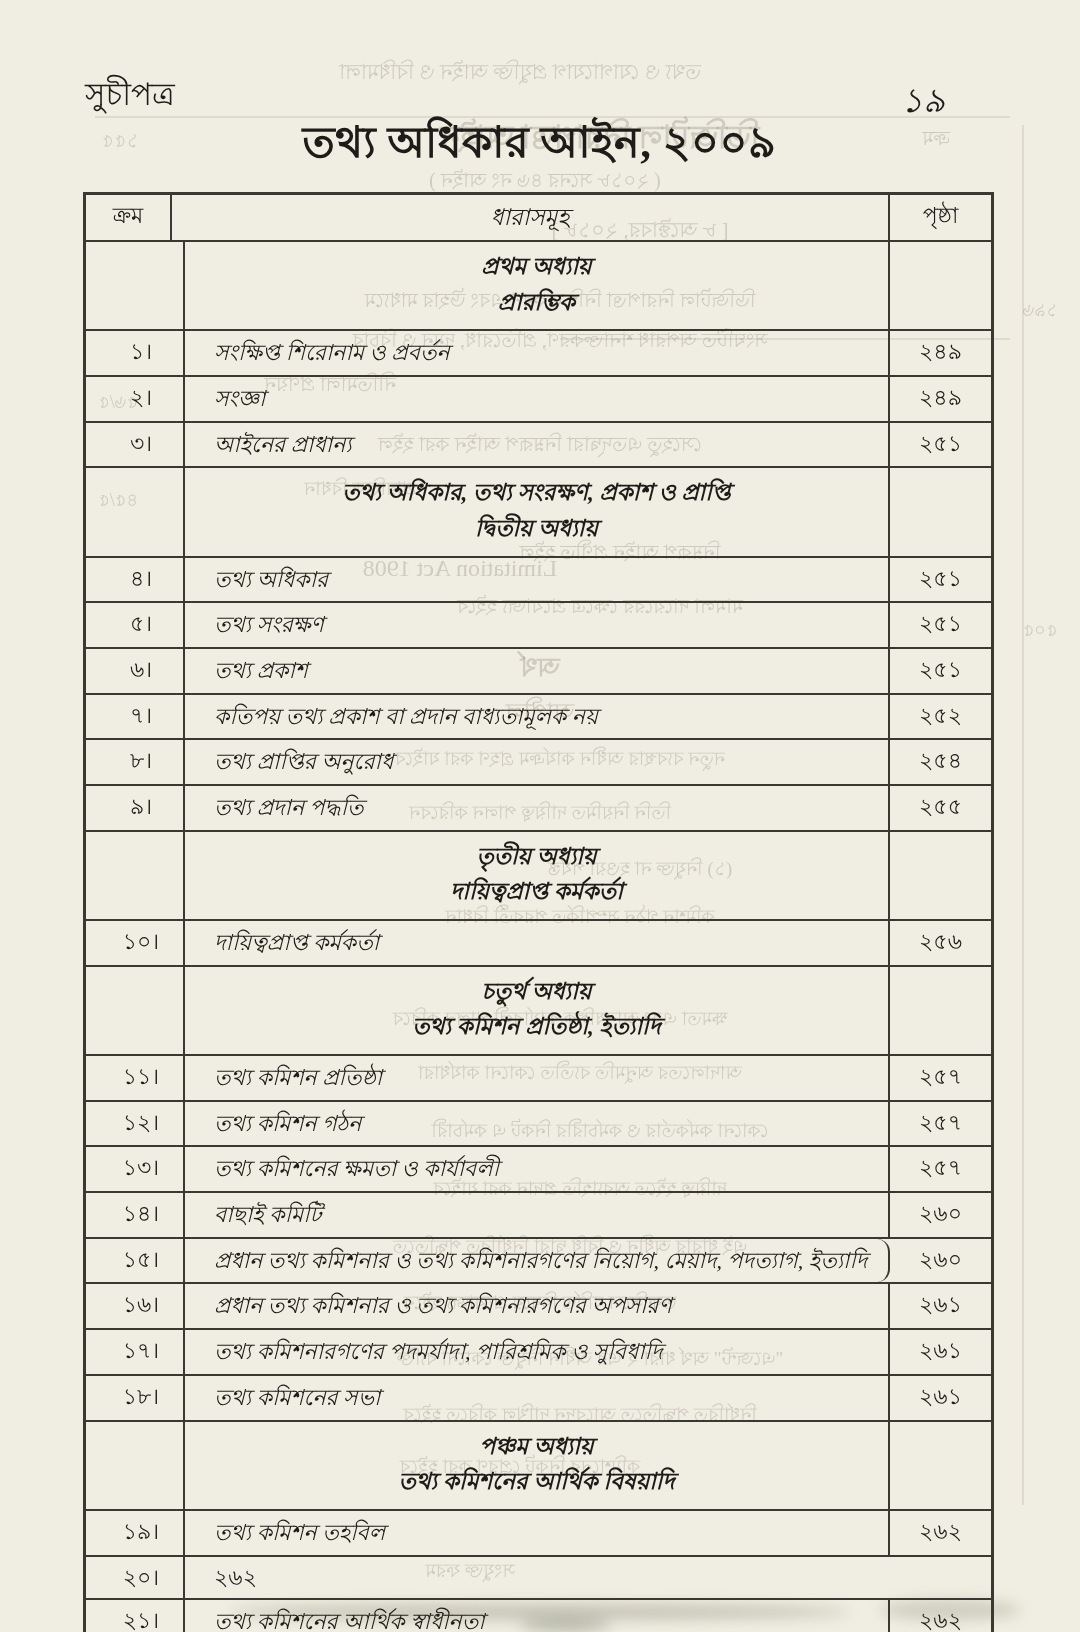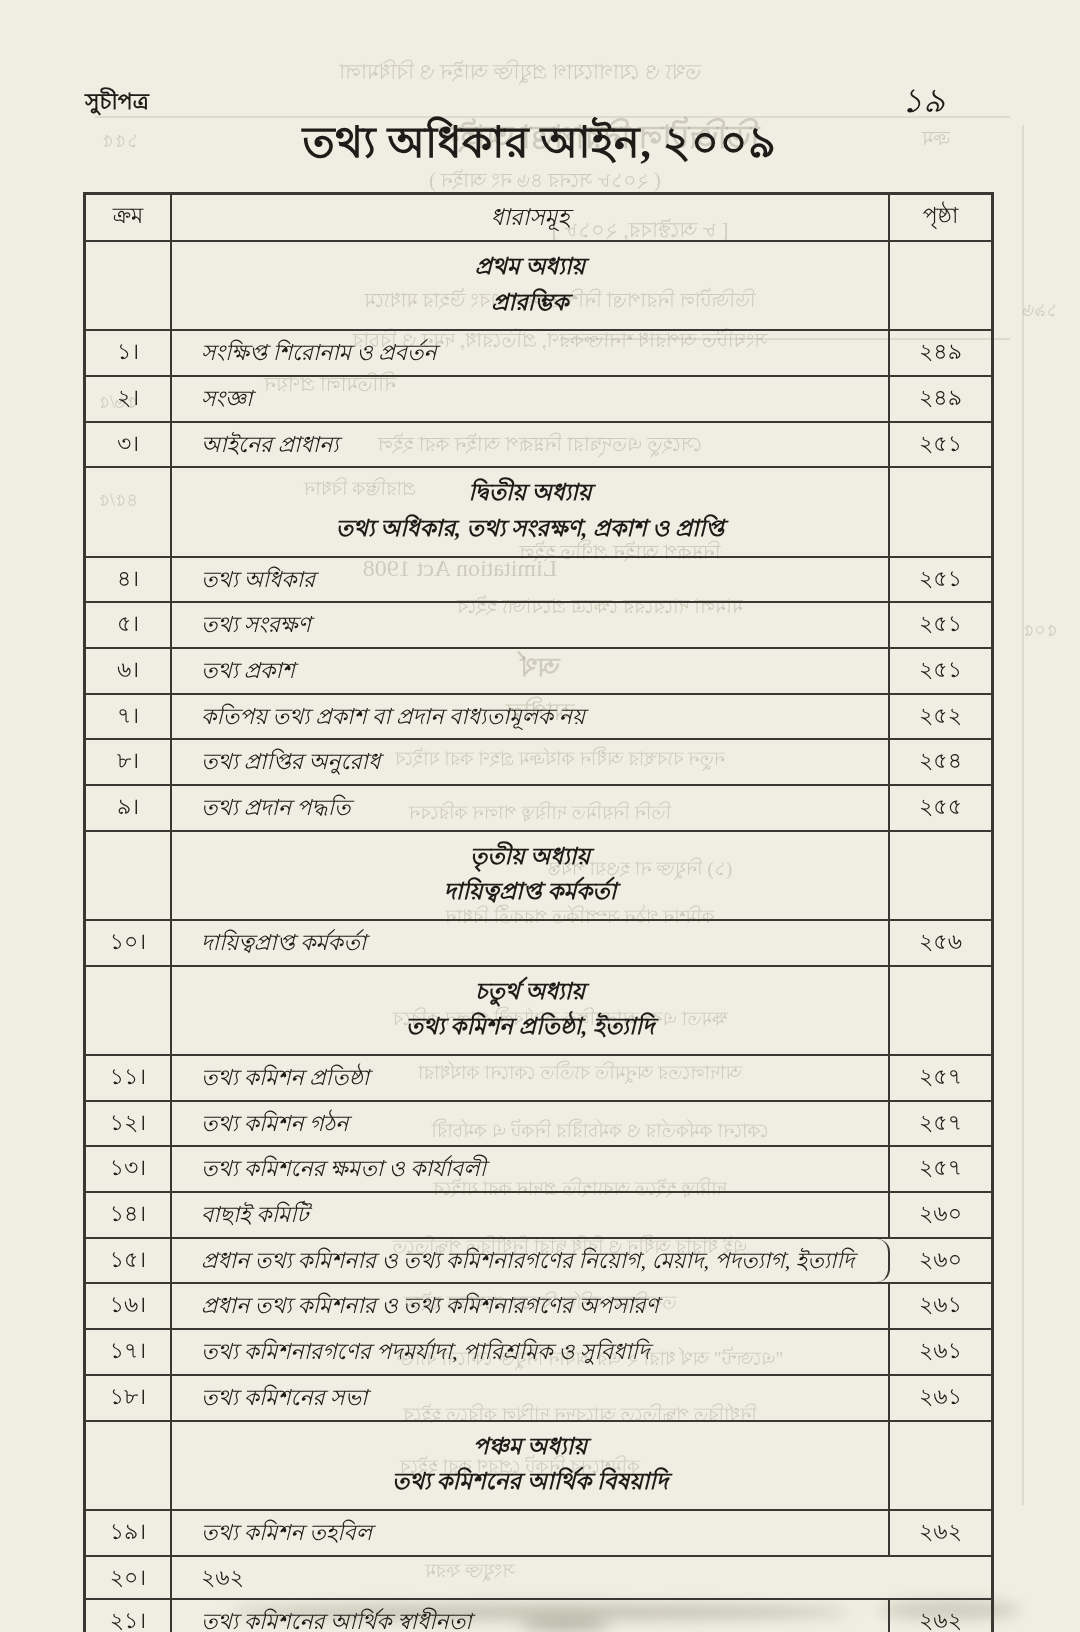--- a/index.html
+++ b/index.html
@@ -19,35 +19,35 @@
     position:absolute;white-space:nowrap;
     transform:translateX(-50%) scaleX(-1);
     color:var(--bleed,rgba(112,110,88,.26));
     filter:blur(.7px);
     line-height:1.2;
   }
   .bleed-item.bold{font-weight:bold;}
   .bleed-line{position:absolute;background:rgba(120,118,95,.15);filter:blur(.5px);}
   .smudge{position:absolute;border-radius:50%;filter:blur(7px);}
   
-  .running-head-left{position:absolute;left:85px;top:84px;font-size:22px;font-weight:bold;}
+  .running-head-left{position:absolute;left:85px;top:70px;font-size:31px;}
   .running-head-page{position:absolute;left:901px;top:74px;font-size:34px;font-style:italic;}
   
   .doc-title{
     position:absolute;left:87px;top:110px;width:905px;margin:0;
     text-align:center;font-size:43px;font-weight:bold;letter-spacing:.5px;
   }
   
   .toc-table{
     position:absolute;left:83px;top:192px;width:905px;
     border:3px solid var(--border,#3a3833);
     background:transparent;
   }
   .row{display:flex;align-items:stretch;}
-  .row + .row{border-top:2px solid var(--border,#3a3833);}
+  .row + .row{border-top:2px solid var(--border,#3a3833);padding-left:13px;}
   .cell{box-sizing:border-box;}
   .c1{
     width:86px;flex:0 0 86px;border-right:2px solid var(--border,#3a3833);
     display:flex;justify-content:center;align-items:flex-start;
     padding-top:7px;font-size:22px;line-height:1.3;
   }
   .c2{
     flex:1 1 auto;border-right:2px solid var(--border,#3a3833);
     padding:7px 16px 7px 29px;font-size:22px;line-height:1.35;font-style:italic;
   }
@@ -144,22 +144,22 @@
         <div class="cell c3">২৪৯</div>
       </div>
       <div class="row item-row">
         <div class="cell c1">৩।</div>
         <div class="cell c2">আইনের প্রাধান্য</div>
         <div class="cell c3">২৫১</div>
       </div>
       <div class="row section-row">
         <div class="cell c1"></div>
         <div class="cell c2">
+          <div>তথ্য অধিকার, তথ্য সংরক্ষণ, প্রকাশ ও প্রাপ্তি</div>
           <div>দ্বিতীয় অধ্যায়</div>
-          <div>তথ্য অধিকার, তথ্য সংরক্ষণ, প্রকাশ ও প্রাপ্তি</div>
         </div>
         <div class="cell c3"></div>
       </div>
       <div class="row item-row">
         <div class="cell c1">৪।</div>
         <div class="cell c2">তথ্য অধিকার</div>
         <div class="cell c3">২৫১</div>
       </div>
       <div class="row item-row">
         <div class="cell c1">৫।</div>

